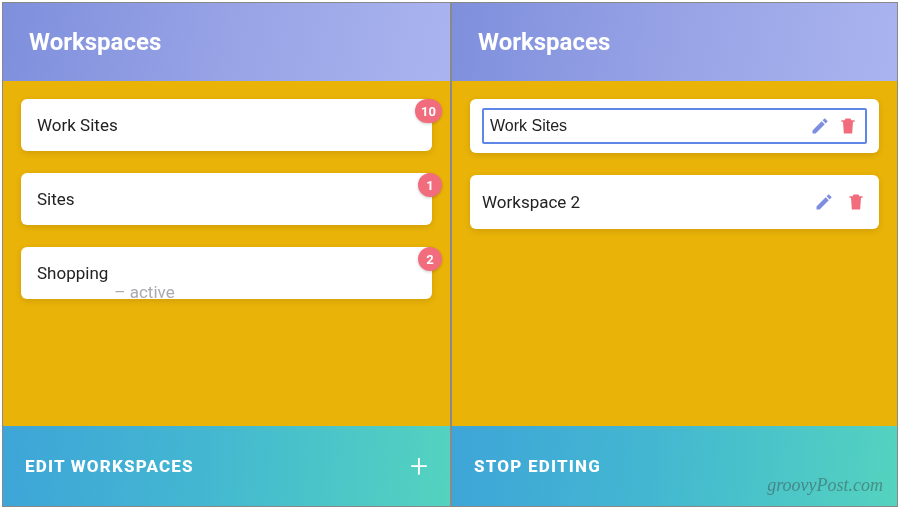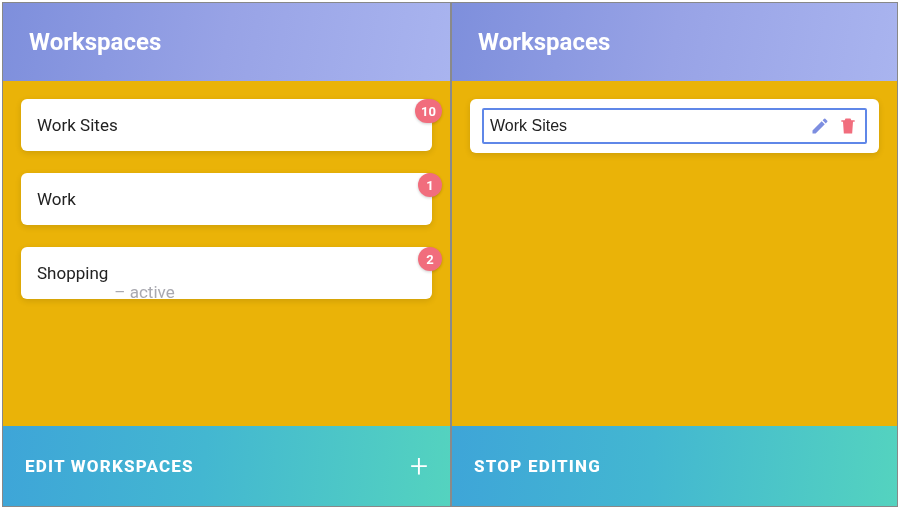--- a/index.html
+++ b/index.html
@@ -156,21 +156,21 @@
       <div class="header-title">Workspaces</div>
     </div>
     <div class="body">
 
       <div class="card">
         <span class="card-label">Work Sites</span>
         <span class="badge">10</span>
       </div>
 
       <div class="card">
-        <span class="card-label">Work</span>
+        <span class="card-label">Sites</span>
         <span class="badge">1</span>
       </div>
 
       <div class="card">
         <span class="card-label">Shopping</span>
         <span class="card-secondary">– active</span>
         <span class="badge">2</span>
       </div>
 
     </div>
@@ -195,21 +195,35 @@
               </svg>
           </span>
           <span class="icon-trash">
             <svg class="trash-svg" viewBox="0 0 24 24">
                 <path d="M6 7h12l-1 14H7L6 7zm3-4h6l1 2h4v2H4V5h4l1-2z"></path>
               </svg>
           </span>
         </div>
       </div>
 
+      <div class="edit-card">
+        <span class="card-label" style="flex:1">Workspace 2</span>
+        <span class="icon-edit">
+          <svg class="pencil-svg" viewBox="0 0 24 24">
+              <path d="M3 17.25V21h3.75l11-11.03-3.75-3.75L3 17.25zM20.71 7.04a1 1 0 0 0 0-1.41l-2.34-2.34a1 1 0 0 0-1.41 0l-1.83 1.83 3.75 3.75 1.83-1.83z"></path>
+            </svg>
+        </span>
+        <span class="icon-trash">
+          <svg class="trash-svg" viewBox="0 0 24 24">
+              <path d="M6 7h12l-1 14H7L6 7zm3-4h6l1 2h4v2H4V5h4l1-2z"></path>
+            </svg>
+        </span>
+      </div>
 
     </div>
     <div class="footer">
       <span class="footer-label">STOP EDITING</span>
     </div>
 
+    <div class="watermark">groovyPost.com</div>
   </div>
 
 </div>
 
 </body></html>

